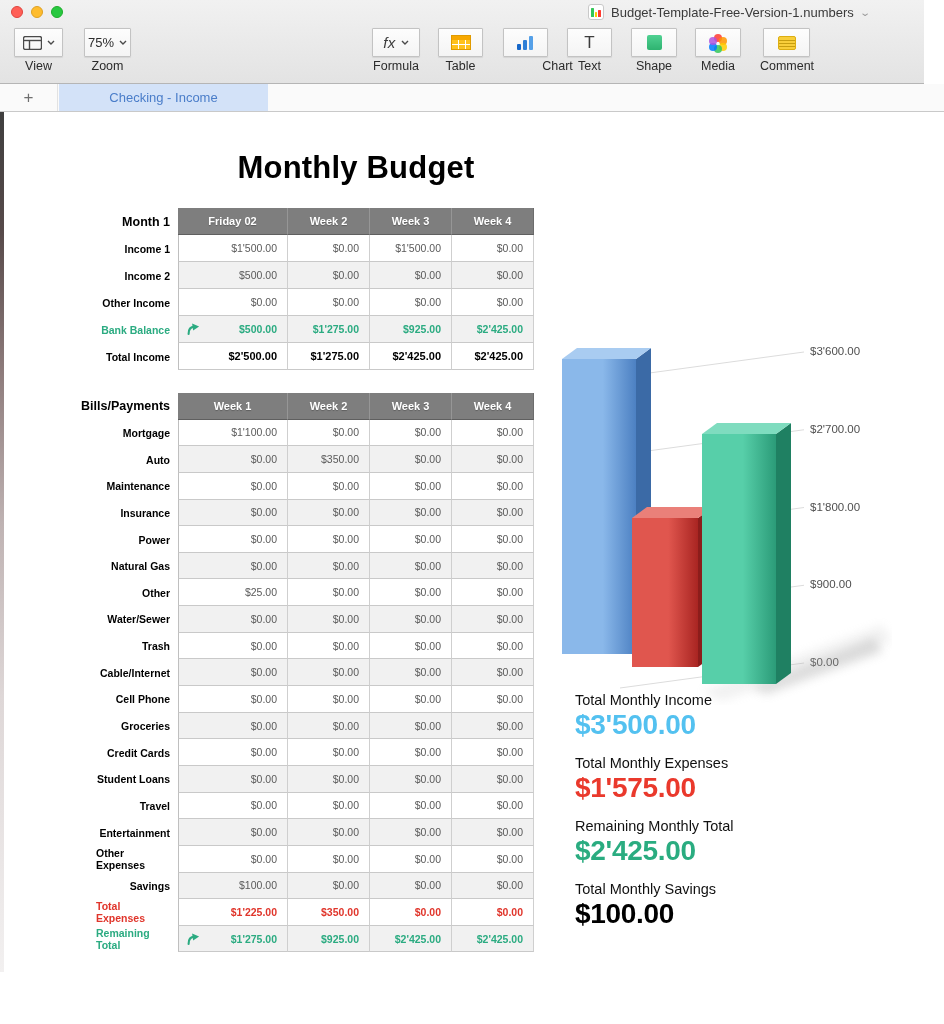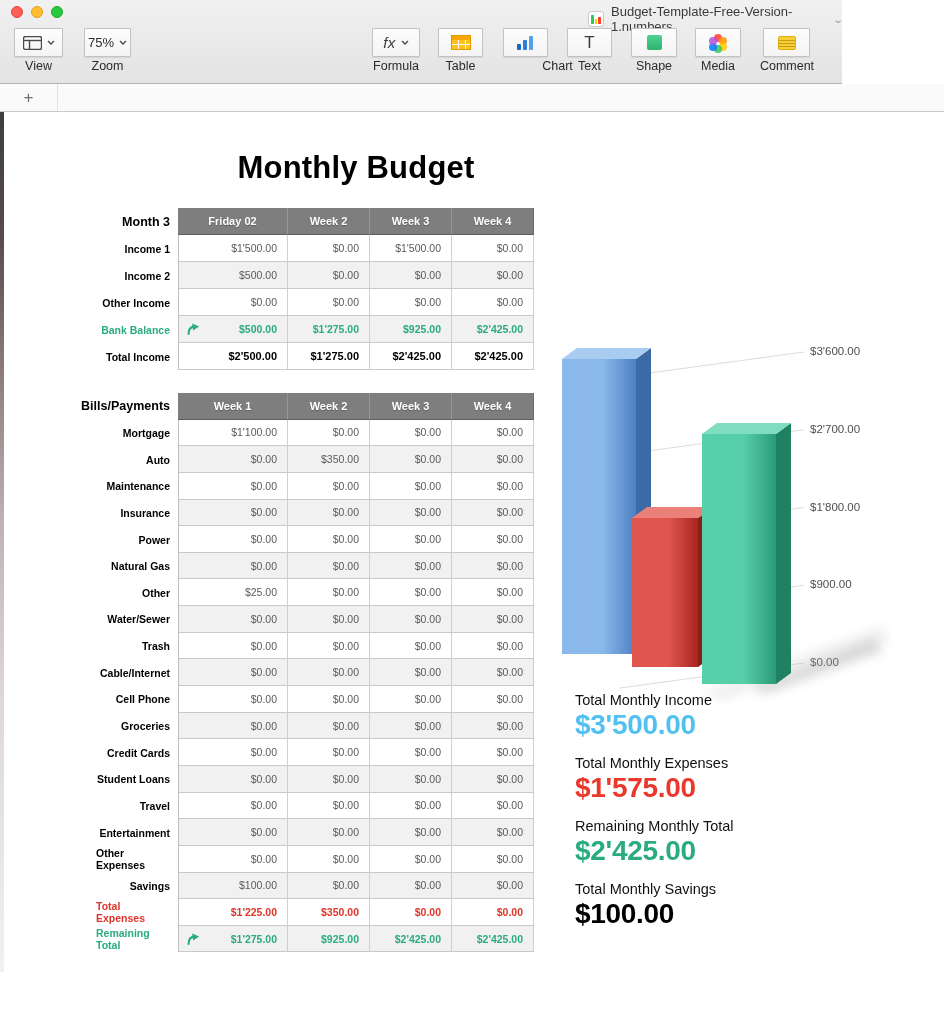--- a/index.html
+++ b/index.html
@@ -1,21 +1,21 @@
 <!DOCTYPE html>
 <html><head>
 <meta charset="utf-8">
 <style>
   * { margin:0; padding:0; box-sizing:border-box; }
   html,body { width:944px; height:1024px; overflow:hidden;
     font-family:"Liberation Sans", sans-serif; background:#fff; }
   .window { position:relative; width:944px; height:1024px; background:#fff; }
 
   
-  .chrome { position:absolute; left:0; top:0; width:842px; height:84px;
+  .chrome { position:absolute; left:0; top:0; width:924px; height:84px;
     background:linear-gradient(#f1f1f1,#e3e3e3); border-bottom:1px solid #b5b5b5; }
   .traffic { position:absolute; top:6px; left:11px; display:flex; gap:8px; }
   .light { width:12px; height:12px; border-radius:50%; }
   .light.red { background:#ff5f57; border:1px solid #e0443e; }
   .light.yellow { background:#febc2e; border:1px solid #dea123; }
   .light.green { background:#28c840; border:1px solid #1dad2b; }
   .doc-title { position:absolute; top:4px; left:588px; display:flex; align-items:center; gap:7px;
     font-size:13px; color:#3a3a3a; }
   .doc-icon { width:16px; height:16px; background:#fff; border:1px solid #c9c9c9; border-radius:3px;
     display:flex; align-items:flex-end; justify-content:center; gap:1px; padding:2px 2px; }
@@ -168,29 +168,30 @@
     <div class="tb-label" style="left:695px;width:46px;">Media</div>
 
     <div class="tb-btn" style="left:763px;width:47px;">
       <span class="comment-icon"></span>
     </div>
     <div class="tb-label" style="left:758px;width:58px;">Comment</div>
   </div>
 
   <div class="tabbar">
     <div class="addtab">+</div>
+    <div class="sheettab">Checking - Income</div>
   </div>
 
   <div class="canvas">
     <div class="edge-sliver"></div>
 
     <div class="page-title">Monthly Budget</div>
 
     <div class="budget-table" id="income-table">
-        <div class="cell corner">Month 3</div>
+        <div class="cell corner">Month 1</div>
         <div class="cell th">Friday 02</div>
         <div class="cell th">Week 2</div>
         <div class="cell th">Week 3</div>
         <div class="cell th lastcol">Week 4</div>
         <div class="cell lbl v-plain">Income 1</div>
         <div class="cell val firstcol vcell">
           <span>$1'500.00</span>
         </div>
         <div class="cell val vcell">
           <span>$0.00</span>

